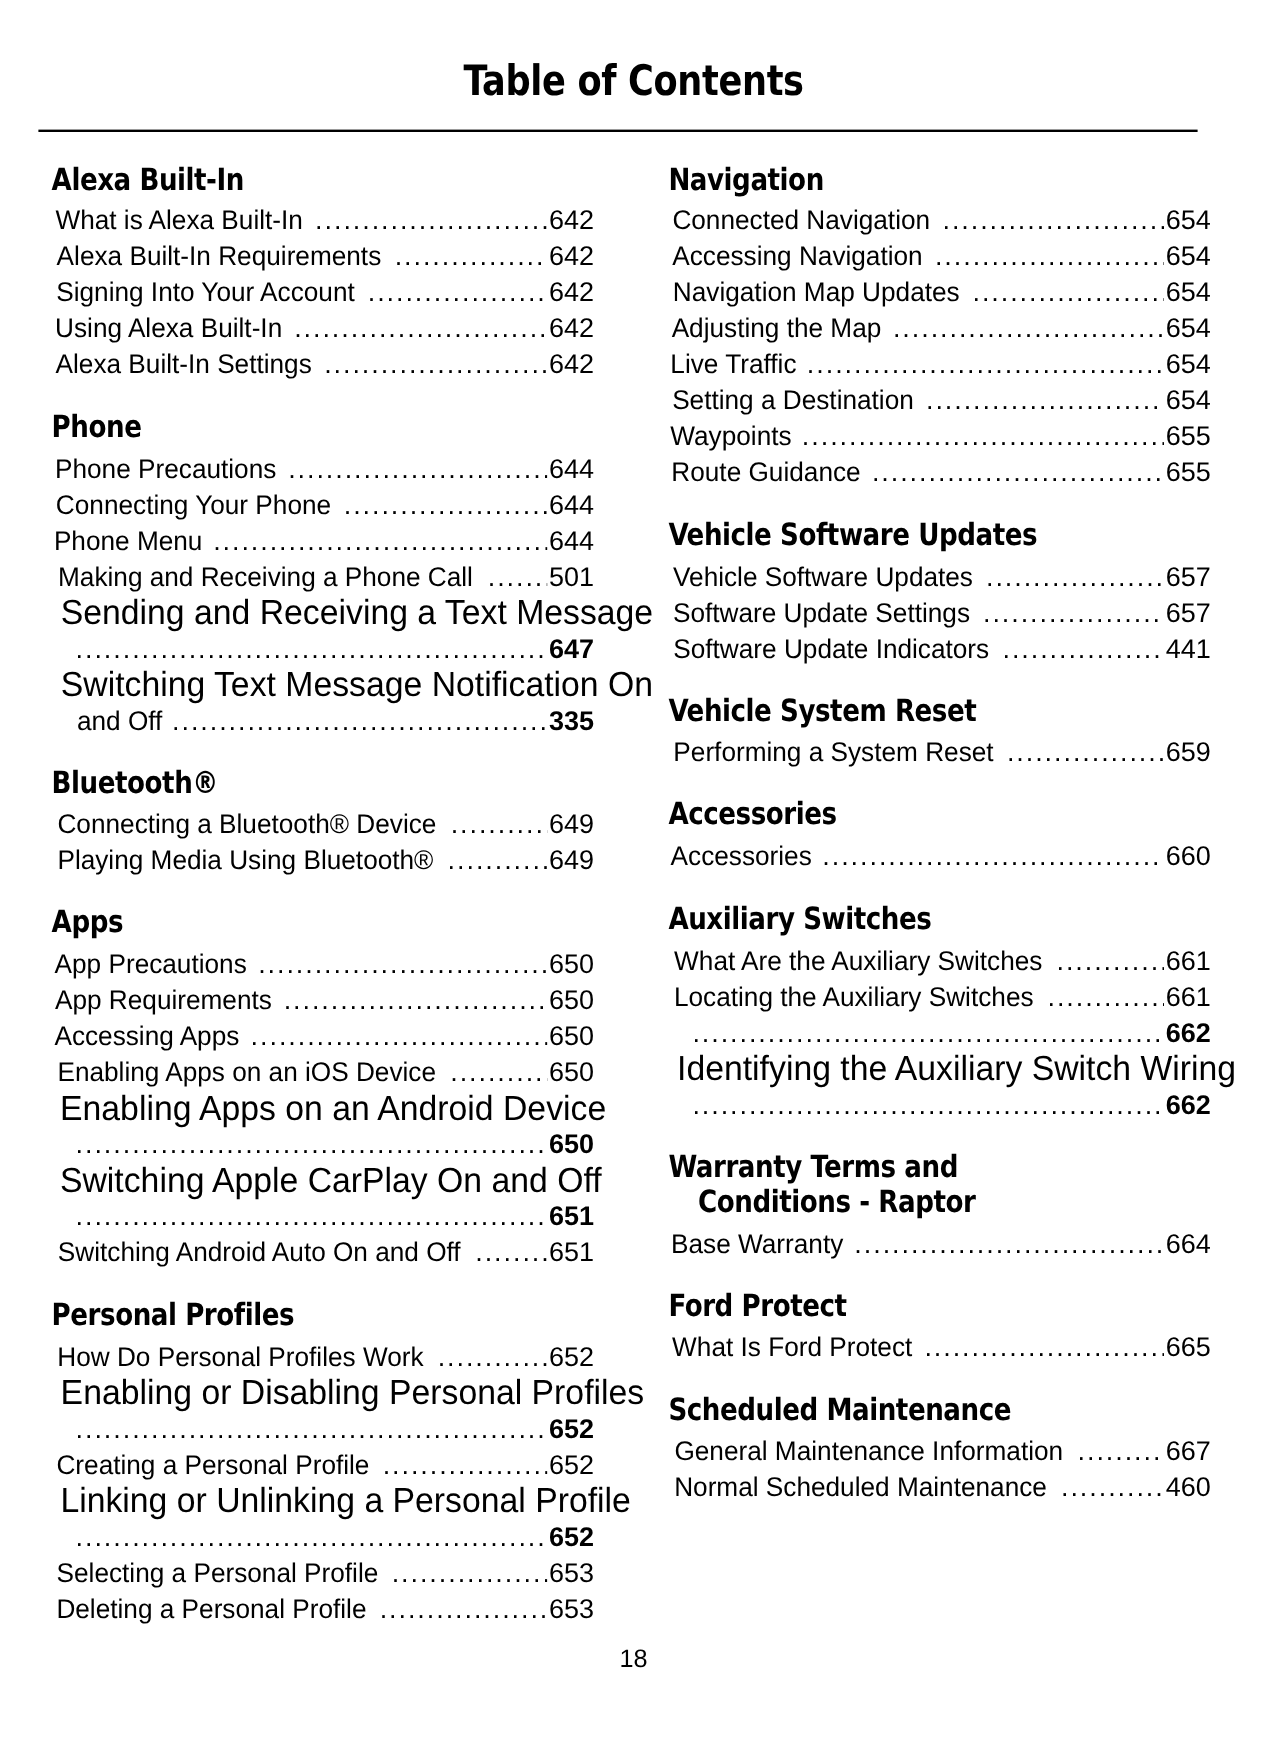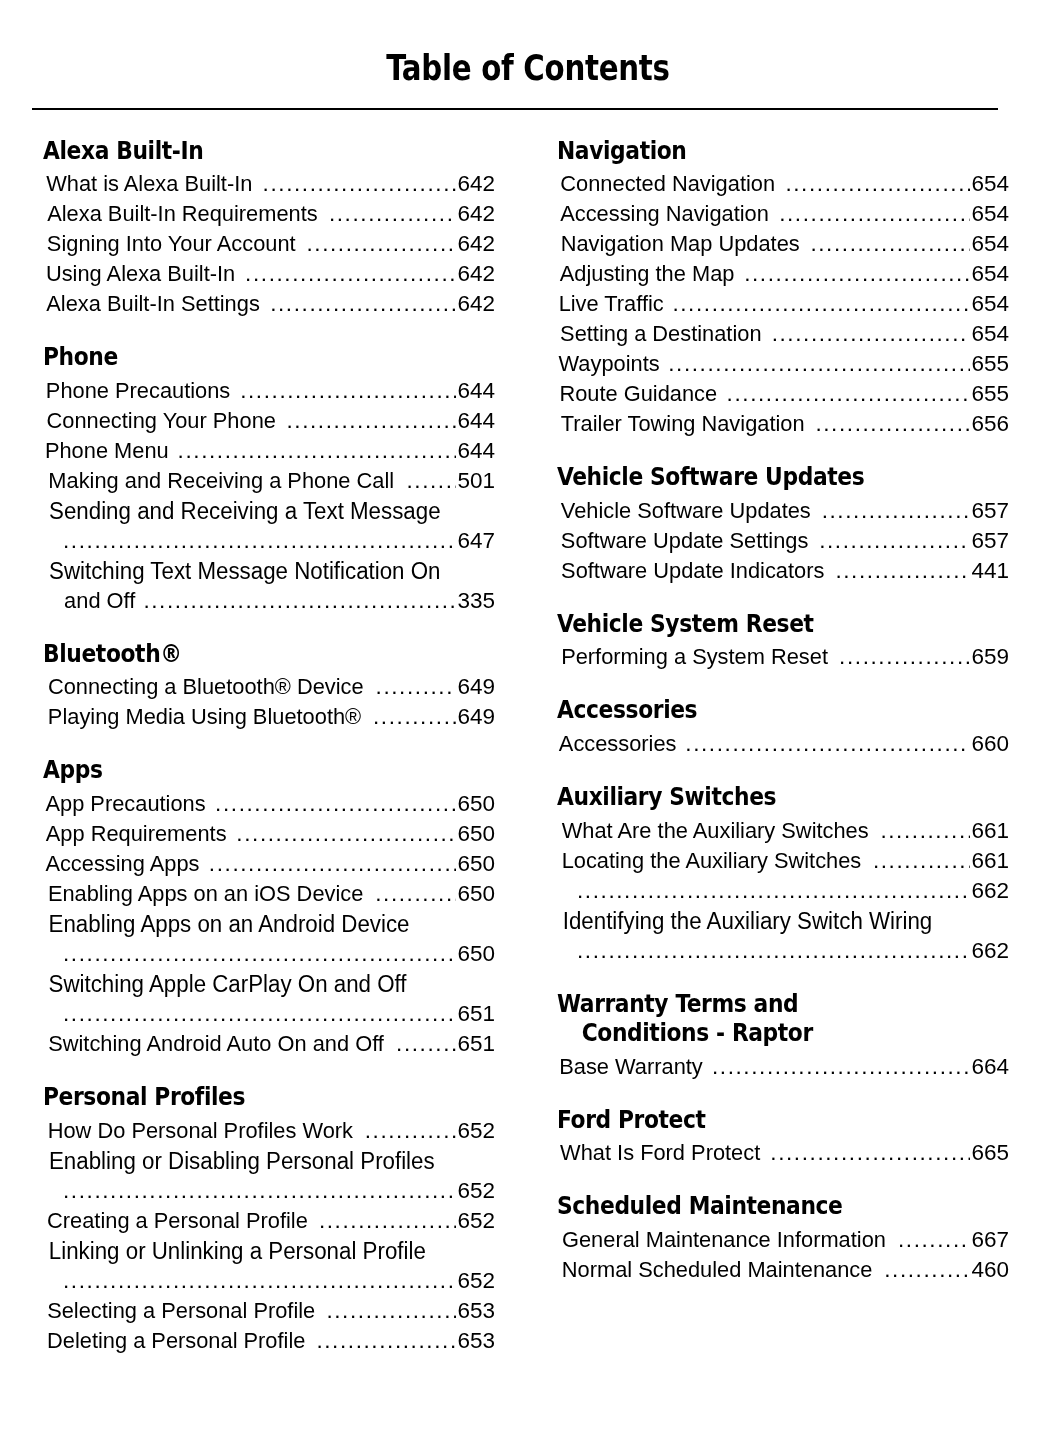--- a/index.html
+++ b/index.html
@@ -105,21 +105,21 @@
     content: "........................................................................................................";
   }
   .entry .pageno {
     white-space: nowrap;
     flex: 0 0 auto;
   }
 
   
   .entry-wrap { width: 100%; }
   .entry-wrap .line1 {
-    font-size: 23px;
+    font-size: 29px;
     line-height: 30px;
     white-space: nowrap;
   }
   .entry-wrap .line1 span {
     display: inline-block;
     transform: scaleX(0.97);
     transform-origin: left baseline;
   }
   .entry-wrap .line2 {
     display: flex;
@@ -140,20 +140,21 @@
     letter-spacing: 1.6px;
     margin: 0 1px 0 7px;
     min-width: 0;
   }
   .entry-wrap .line2 .leader::before {
     content: "........................................................................................................";
   }
   .entry-wrap .line2 .pageno {
     white-space: nowrap;
     flex: 0 0 auto;
+    font-weight: bold;
   }
 
   
   .page-number {
     position: absolute;
     left: 0;
     right: 0;
     top: 1371px;
     text-align: center;
     font-size: 21px;
@@ -365,25 +366,20 @@
           <div class="entry">
             <span class="etitle">Waypoints</span>
             <span class="leader"></span>
             <span class="pageno">655</span>
           </div>
           <div class="entry">
             <span class="etitle">Route Guidance</span>
             <span class="leader"></span>
             <span class="pageno">655</span>
           </div>
-          <div class="entry">
-            <span class="etitle">Trailer Towing Navigation</span>
-            <span class="leader"></span>
-            <span class="pageno">656</span>
-          </div>
         </div>
         <div class="section">
           <div class="section-heading">Vehicle Software Updates</div>
           <div class="entry">
             <span class="etitle">Vehicle Software Updates</span>
             <span class="leader"></span>
             <span class="pageno">657</span>
           </div>
           <div class="entry">
             <span class="etitle">Software Update Settings</span>
@@ -463,14 +459,15 @@
           </div>
           <div class="entry">
             <span class="etitle">Normal Scheduled Maintenance</span>
             <span class="leader"></span>
             <span class="pageno">460</span>
           </div>
         </div>
       </div>
   </div>
 
+  <div class="page-number">18</div>
 
 </div>
 
 </body></html>

